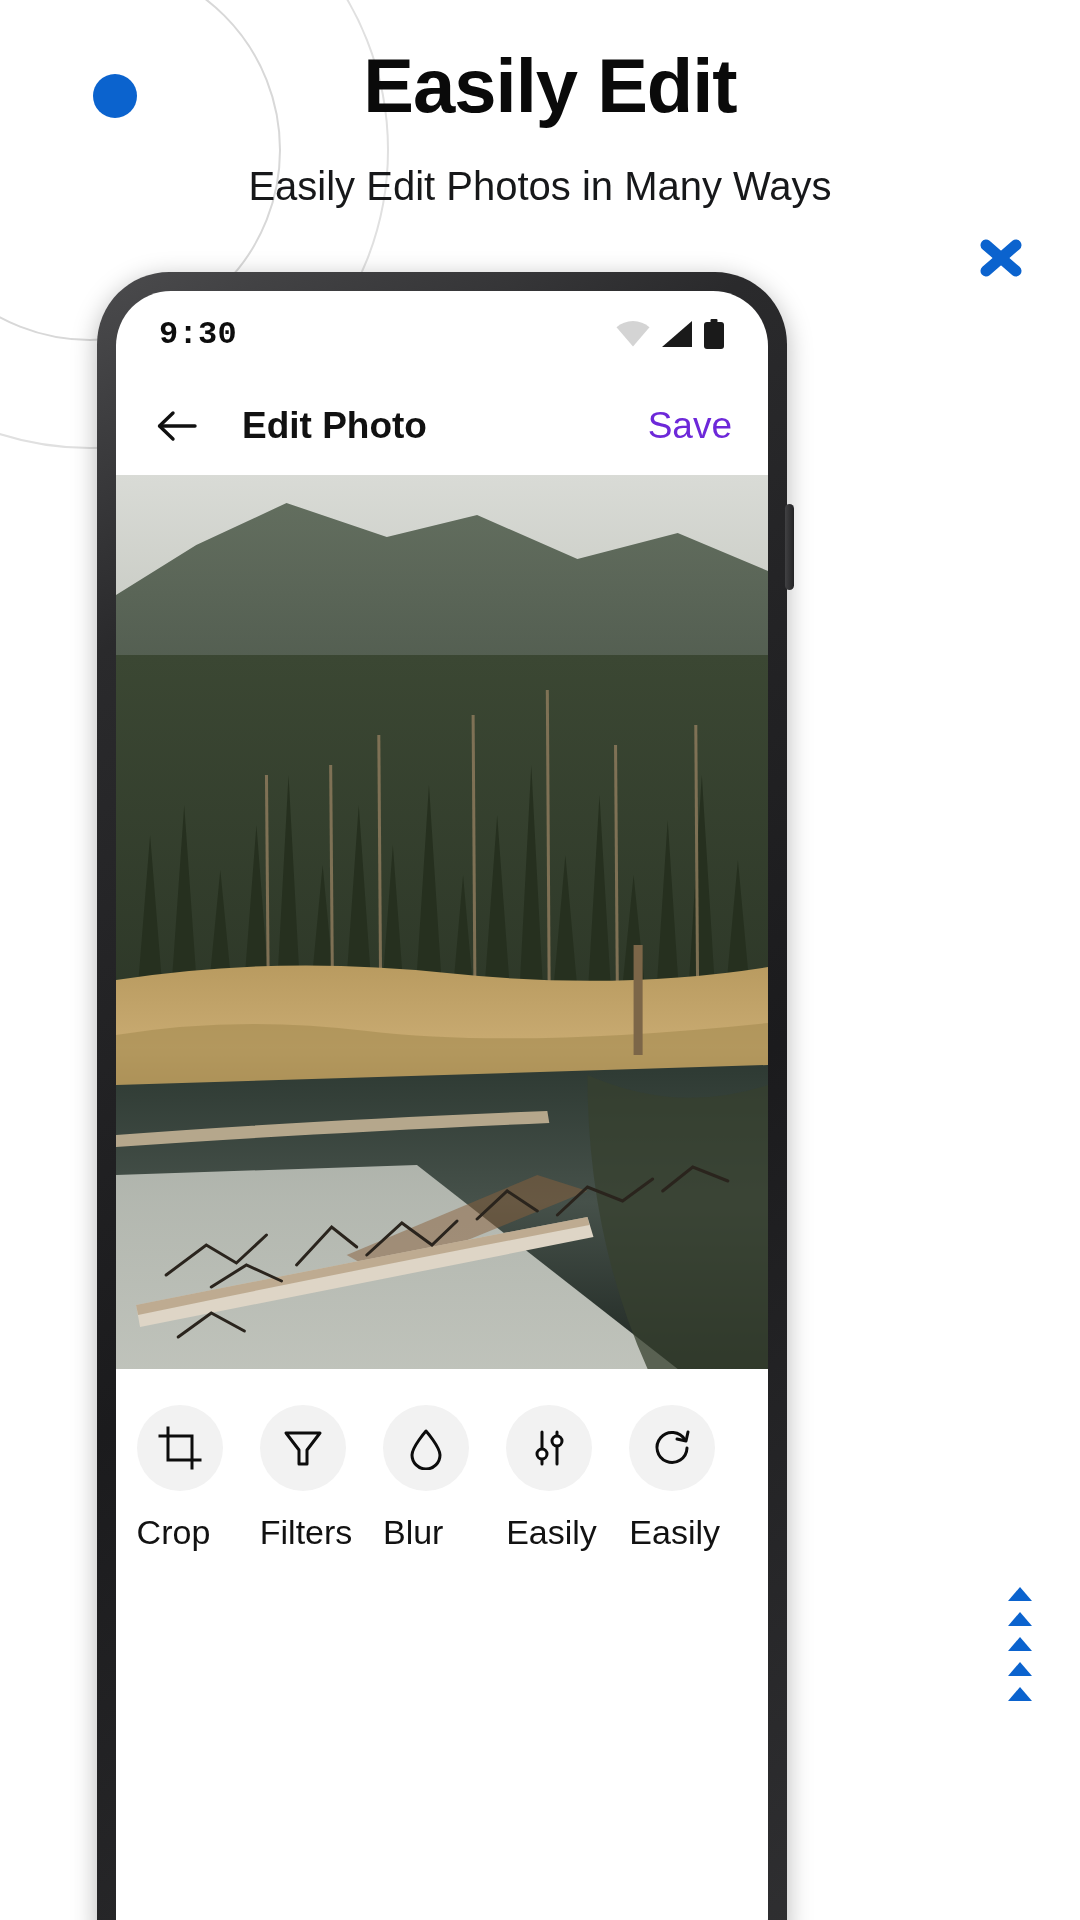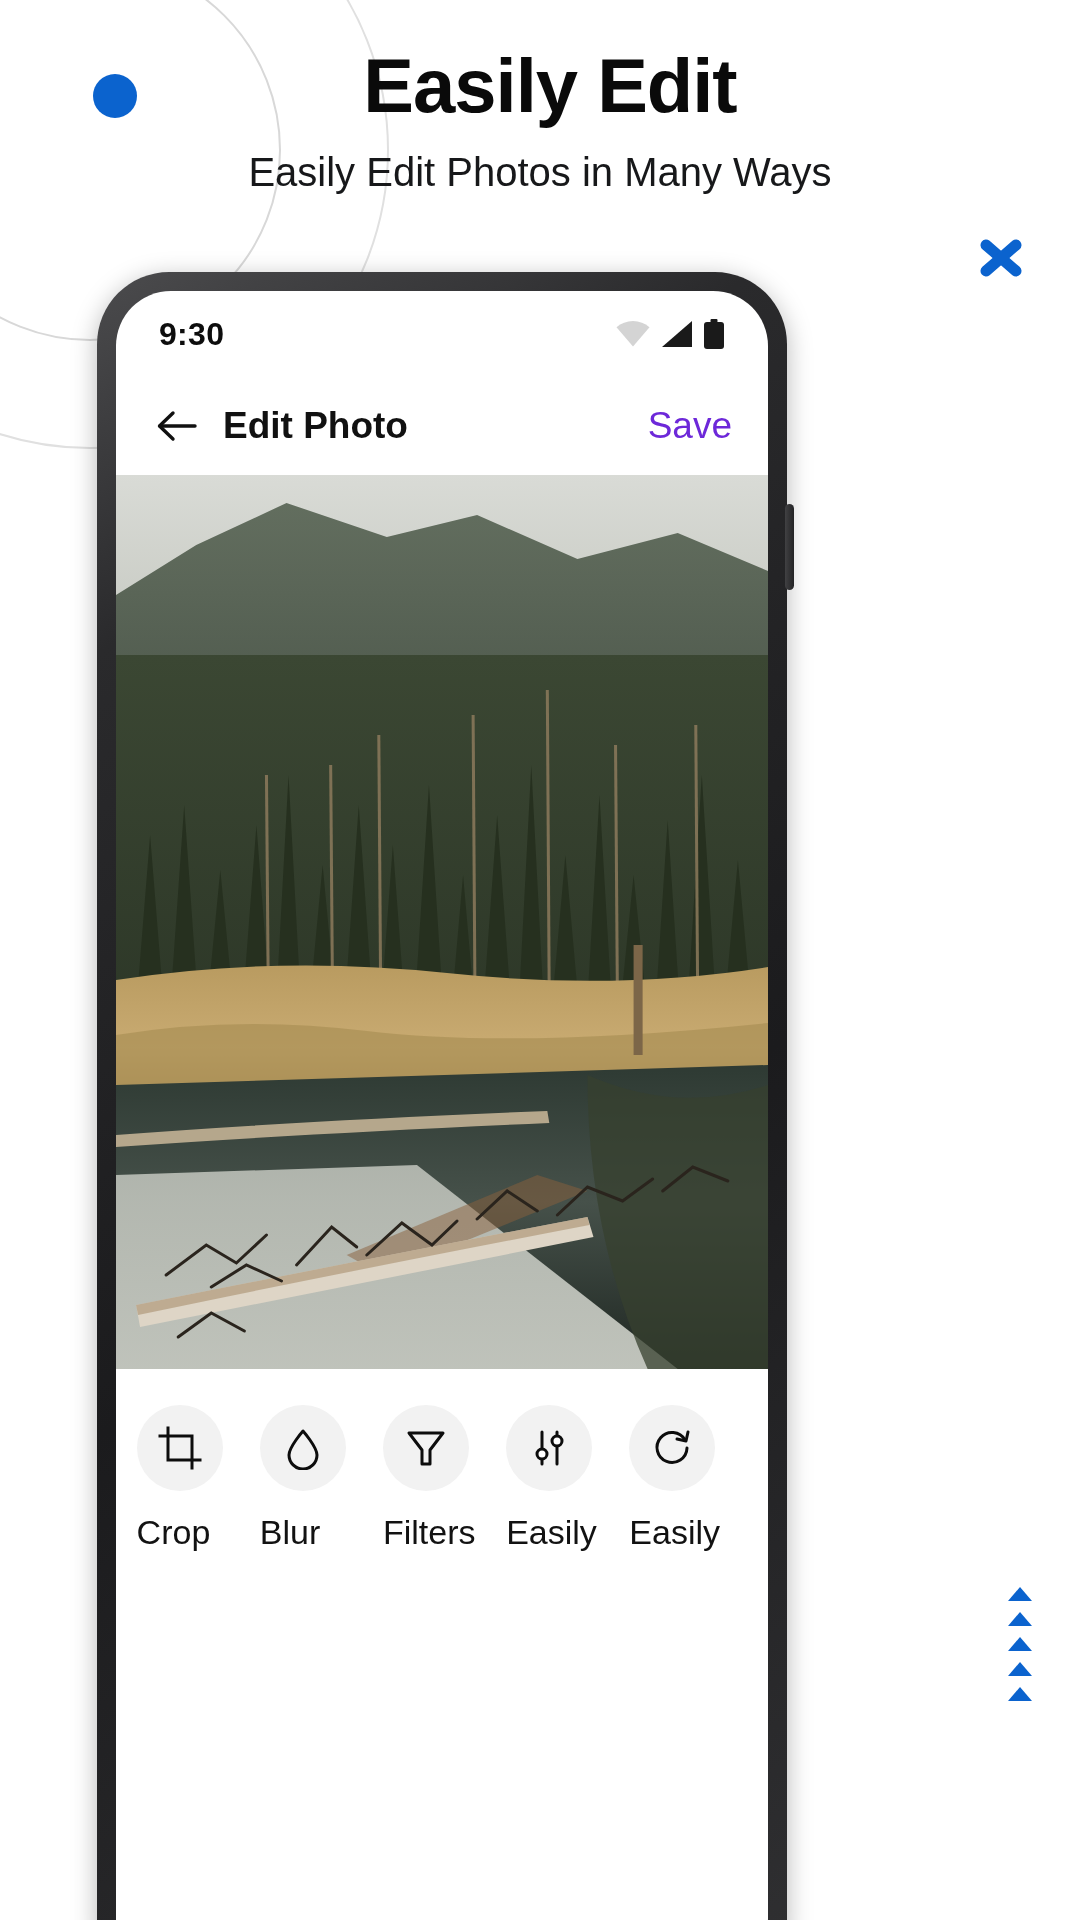--- a/index.html
+++ b/index.html
@@ -35,21 +35,21 @@
   }
 
   
   .headline {
     position:absolute; left:0; top:44px; width:1080px;
     text-align:center;
     font-size:76px; font-weight:bold; letter-spacing:-1px;
     color:#0a0a0a; line-height:1.1;padding-left:20px;
   }
   .subhead {
-    position:absolute; left:0; top:150px; width:1080px;
+    position:absolute; left:0; top:164px; width:1080px;
     text-align:center;
     font-size:40px; font-weight:400;
     color:#17181a;
   }
 
   
   .phone {
     position:absolute; left:97px; top:272px;
     width:690px; height:1720px;
     border-radius:72px;
@@ -69,36 +69,37 @@
     position:absolute; right:-7px; top:232px;
     width:9px; height:86px; border-radius:5px;
     background:linear-gradient(90deg,#414143,#232325);
   }
 
   
   .status-bar {
     height:86px;
     display:flex; align-items:center; justify-content:space-between;
     padding:0 44px 0 43px;
+    font-family:Liberation Mono, monospace;
   }
   .status-time { font-size:32px; font-weight:600; color:#0d0d0d; letter-spacing:.3px; }
   .status-icons { display:flex; align-items:center; gap:11px; }
   .icon-wifi svg, .icon-signal svg, .icon-battery svg { display:block; }
 
   
   .app-bar {
     height:98px;
     display:flex; align-items:center;
     padding:0 36px 0 38px;
   }
   .back-arrow { width:46px; height:46px; flex:0 0 auto; }
   .back-arrow svg { width:100%; height:100%; display:block; }
   .app-title {
     font-size:37px; font-weight:bold; color:#111;
-    margin-left:23px; flex:1 1 auto;
+    margin-left:42px; flex:1 1 auto;
   }
   .save-btn {
     font-size:37px; font-weight:400; color:#6d28d9;
     background:none; border:none; cursor:pointer;
     font-family:inherit;
   }
 
   
   .photo-wrap {
     height:894px; width:100%;
@@ -304,34 +305,34 @@
           <svg width="44" height="44" viewBox="0 0 44 44" fill="none" stroke="#0d0d0d" stroke-width="3" stroke-linecap="square">
             <path d="M10 2 V34 H42"></path>
             <path d="M2 10 H34 V42"></path>
           </svg>
         </span>
         <span class="tool-label">Crop</span>
       </div>
 
       <div class="tool">
         <span class="tool-circle">
+          <svg width="44" height="44" viewBox="0 0 44 44" fill="none" stroke="#0d0d0d" stroke-width="3" stroke-linejoin="round" stroke-linecap="round">
+            <path d="M5 7 H39 L26 24 V38 H18 V24 Z"></path>
+          </svg>
+        </span>
+        <span class="tool-label">Filters</span>
+      </div>
+
+      <div class="tool">
+        <span class="tool-circle">
           <svg width="44" height="44" viewBox="0 0 44 44" fill="none" stroke="#0d0d0d" stroke-width="3" stroke-linejoin="round">
             <path d="M22 5 C22 5 36 21 36 29 A14 14 0 0 1 8 29 C8 21 22 5 22 5 Z"></path>
           </svg>
         </span>
         <span class="tool-label">Blur</span>
-      </div>
-
-      <div class="tool">
-        <span class="tool-circle">
-          <svg width="44" height="44" viewBox="0 0 44 44" fill="none" stroke="#0d0d0d" stroke-width="3" stroke-linejoin="round" stroke-linecap="round">
-            <path d="M5 7 H39 L26 24 V38 H18 V24 Z"></path>
-          </svg>
-        </span>
-        <span class="tool-label">Filters</span>
       </div>
 
       <div class="tool">
         <span class="tool-circle">
           <svg width="44" height="44" viewBox="0 0 44 44" fill="none" stroke="#0d0d0d" stroke-width="3" stroke-linecap="round">
             <line x1="15" y1="6" x2="15" y2="38"></line>
             <circle cx="15" cy="28" r="5" fill="#fff"></circle>
             <line x1="30" y1="6" x2="30" y2="38"></line>
             <circle cx="30" cy="15" r="5" fill="#fff"></circle>
           </svg>

